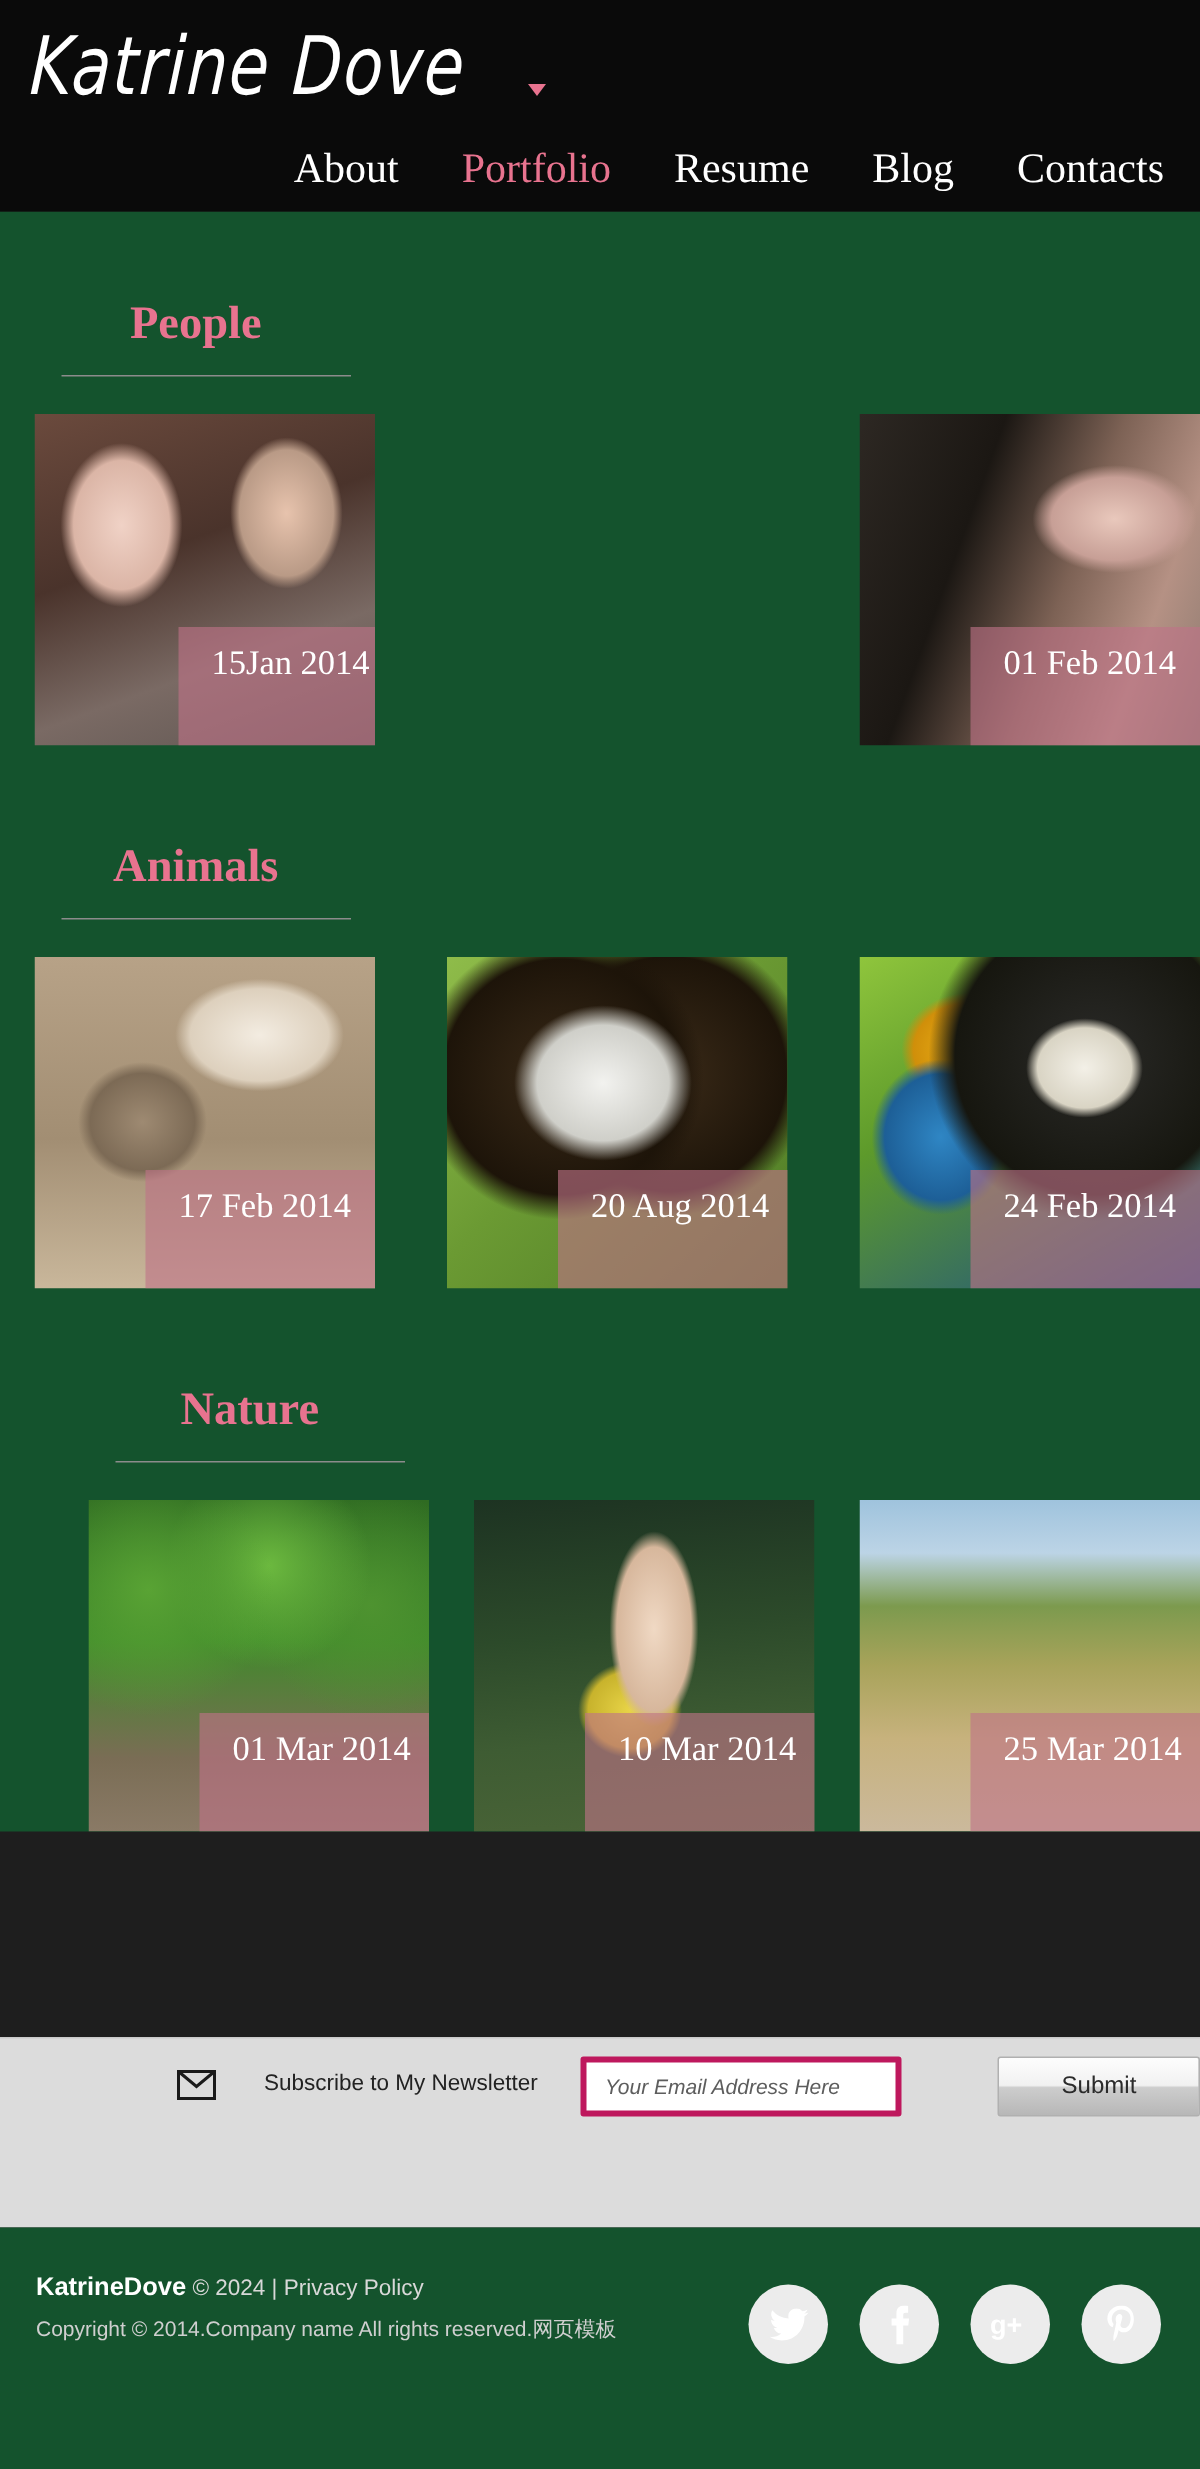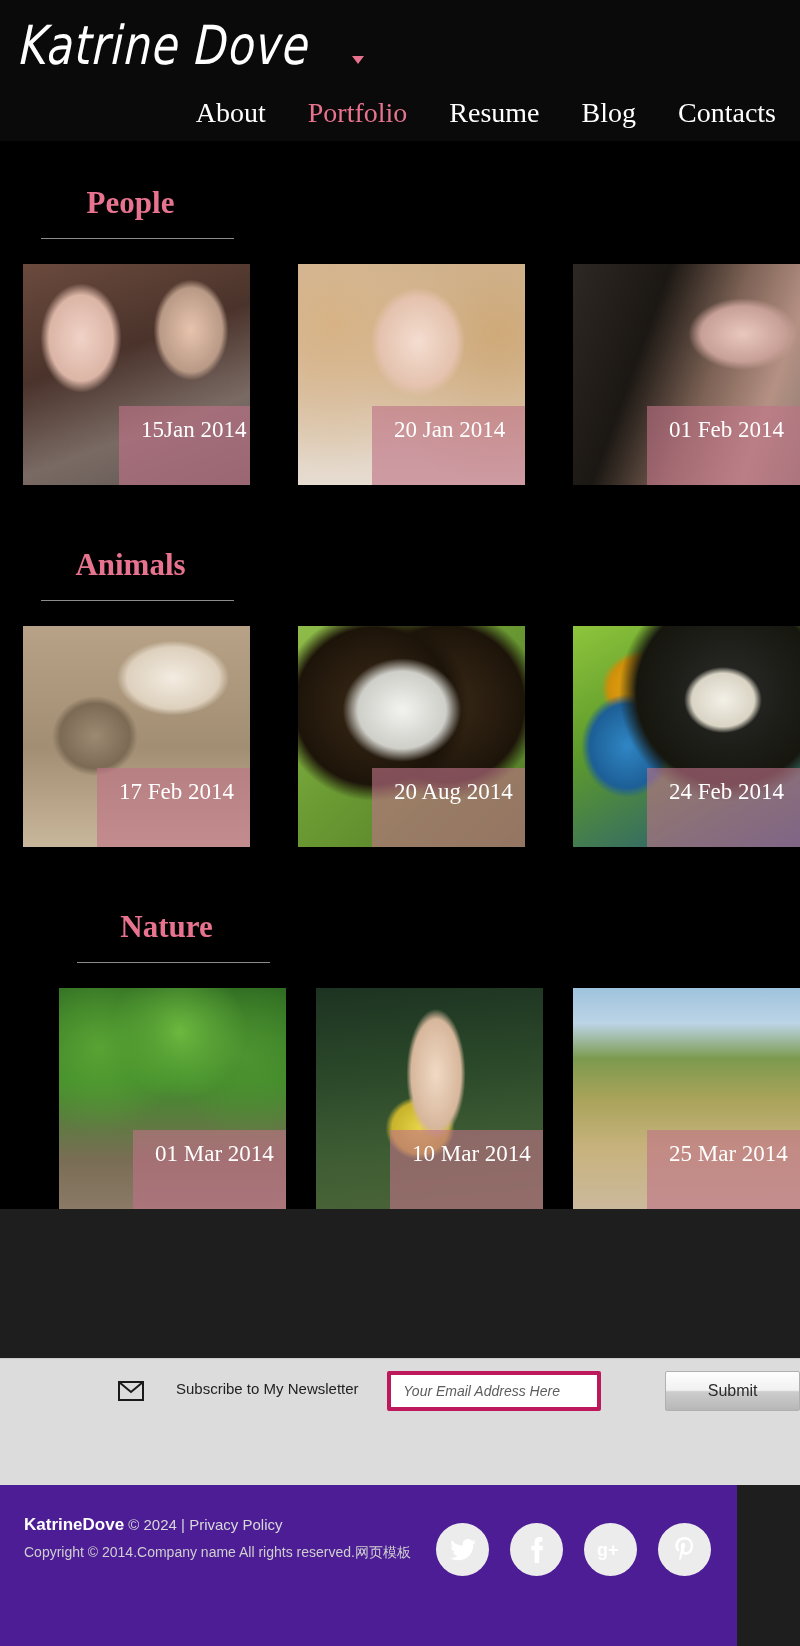--- a/index.html
+++ b/index.html
@@ -48,21 +48,21 @@
   .nav a {
     color:#ffffff;
     text-decoration:none;
     font-size:28px;
     font-family:"Liberation Serif", serif;
     line-height:1;
   }
   .nav a.active { color:#e8738f; }
 
   
-  .main { background:#000000; padding-top:0; }
+  .main { background:#14532d; padding-top:12px; }
 
   .section { position:relative; }
   .section-title {
     color:#e8738f;
     font-size:31px;
     font-weight:bold;
     font-family:"Liberation Serif", serif;
     text-align:center;
     width:215px;
     margin-left:23px;
@@ -215,22 +215,22 @@
     font-family:"Liberation Sans", sans-serif;
     font-size:16px;
     color:#2b2b2b;
     cursor:pointer;
   }
 
   
   .footer {
     position:absolute;
     left:0; top:1485px;
-    width:737px; height:161px;
-    background:#4c1d95;
+    width:800px; height:161px;
+    background:#14532d;
     padding:30px 24px 0 24px;
   }
   .copy-line1 {
     font-family:"Liberation Sans", sans-serif;
     font-size:15px;
     color:#d8d8d8;
   }
   .copy-line1 .brand {
     font-weight:bold;
     font-size:17px;
@@ -281,24 +281,20 @@
 
     <div class="section" style="padding-top:44px;">
       <div class="section-title">People</div>
       <div class="section-rule"></div>
       <div class="grid">
         <div class="card">
           <div class="photo ph-couple"></div>
           <div class="date">15Jan 2014</div>
         </div>
         <div class="card wide-date">
-          <div class="photo ph-girl"></div>
-          <div class="date">20 Jan 2014</div>
-        </div>
-        <div class="card wide-date">
           <div class="photo ph-model"></div>
           <div class="date">01 Feb 2014</div>
         </div>
       </div>
     </div>
 
     <div class="section" style="padding-top:62px;">
       <div class="section-title">Animals</div>
       <div class="section-rule"></div>
       <div class="grid">

